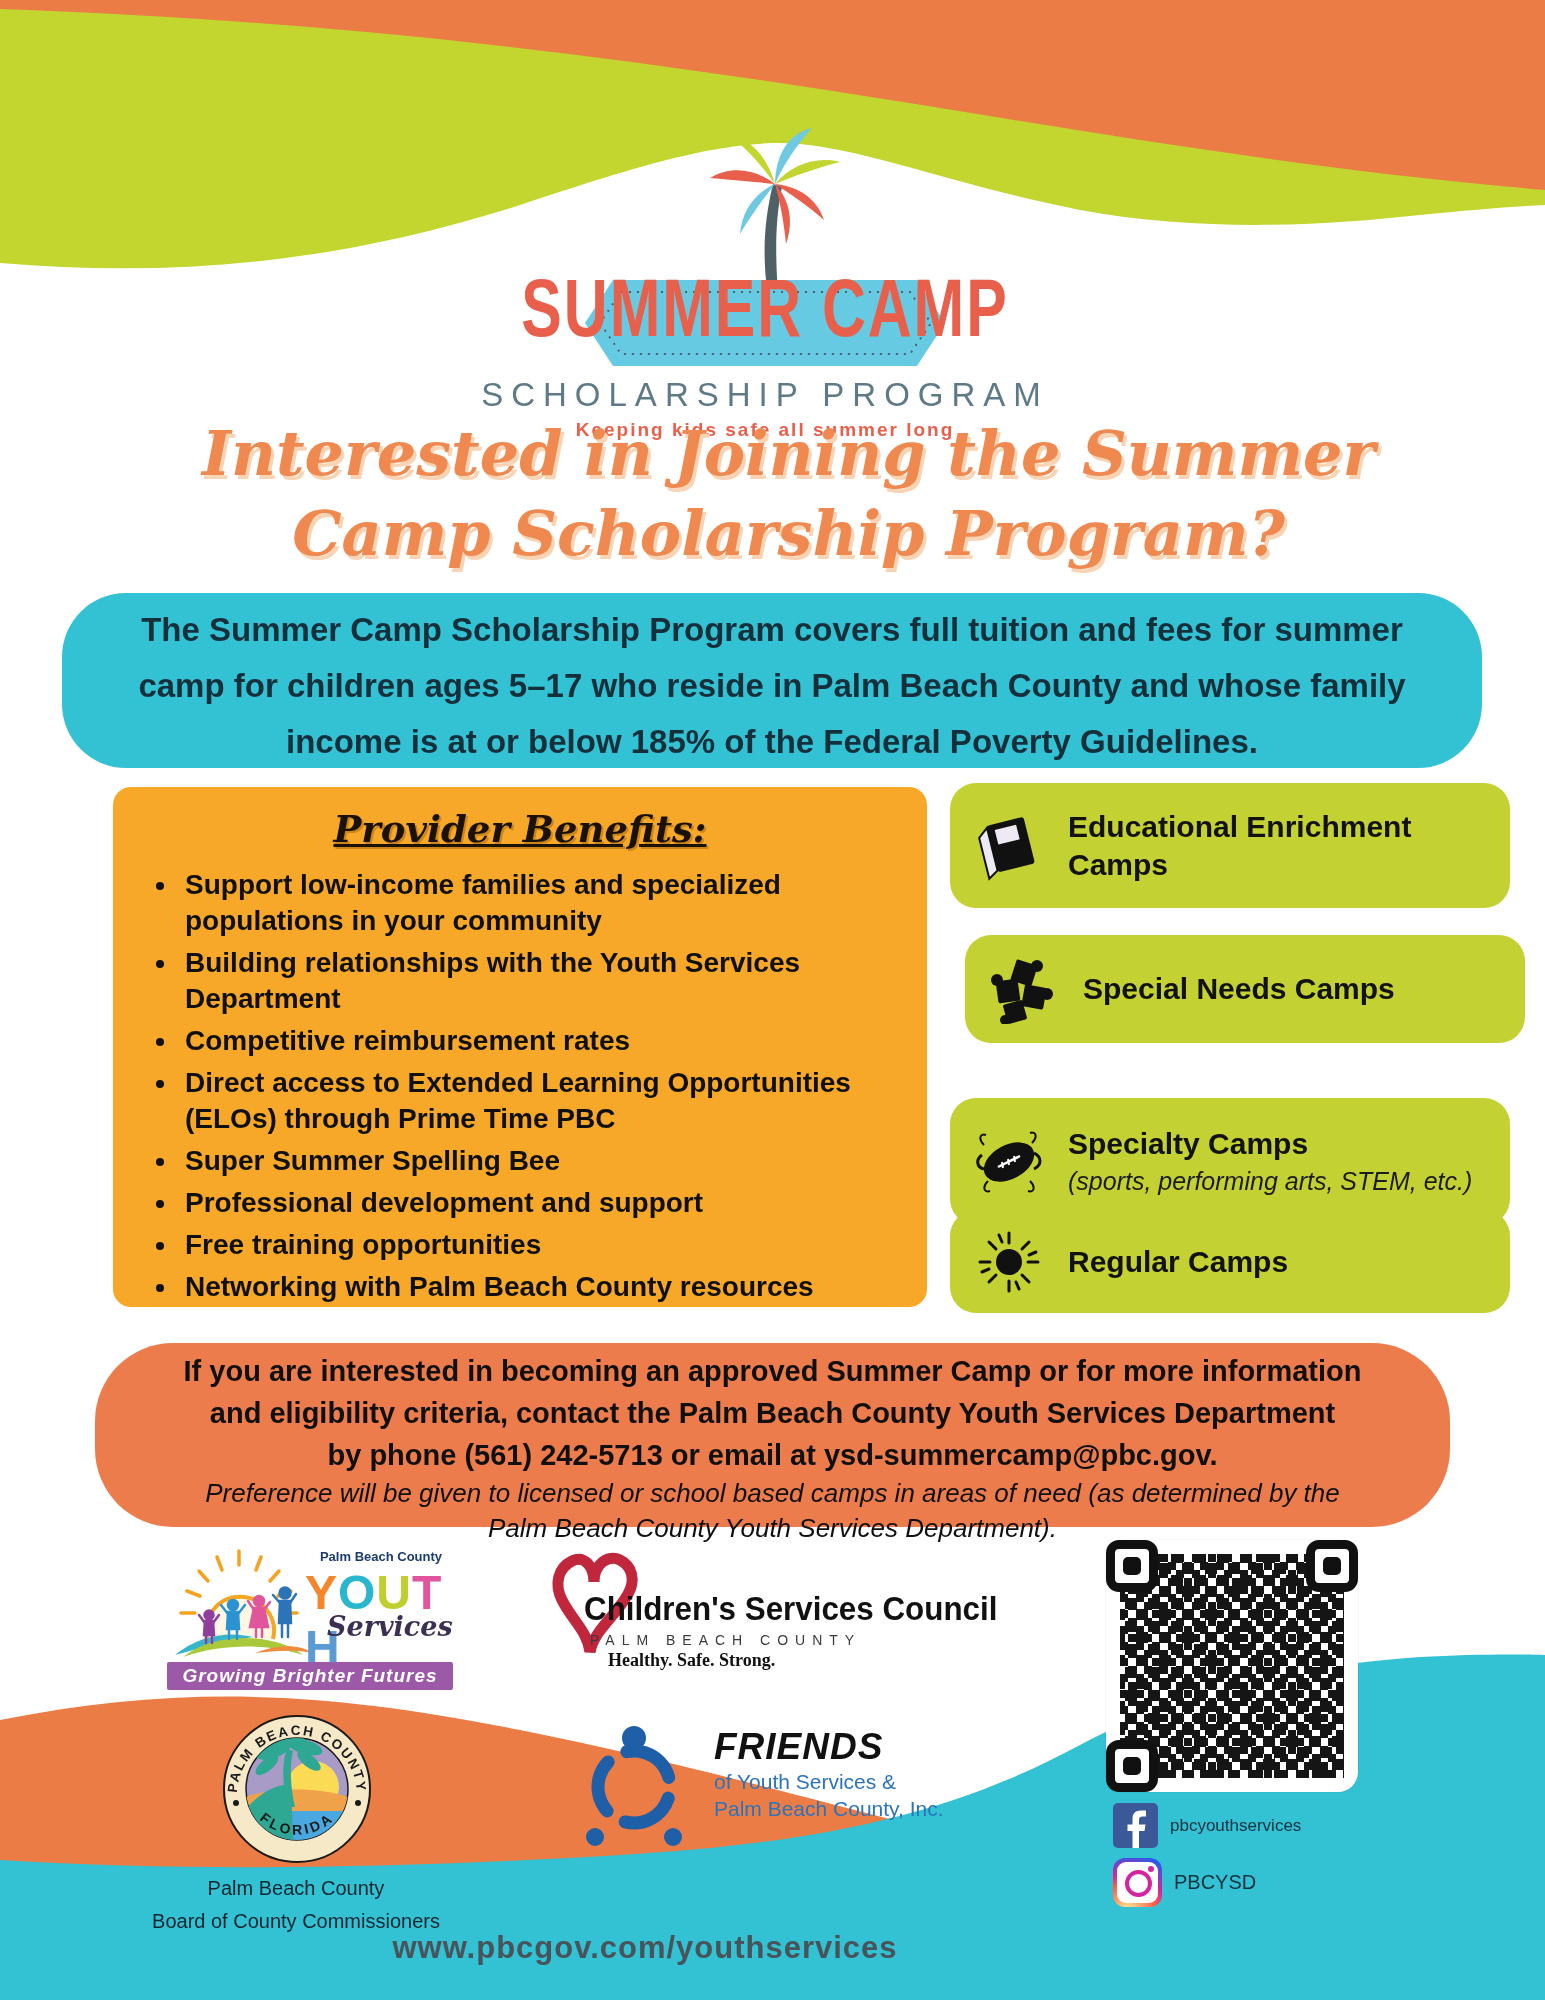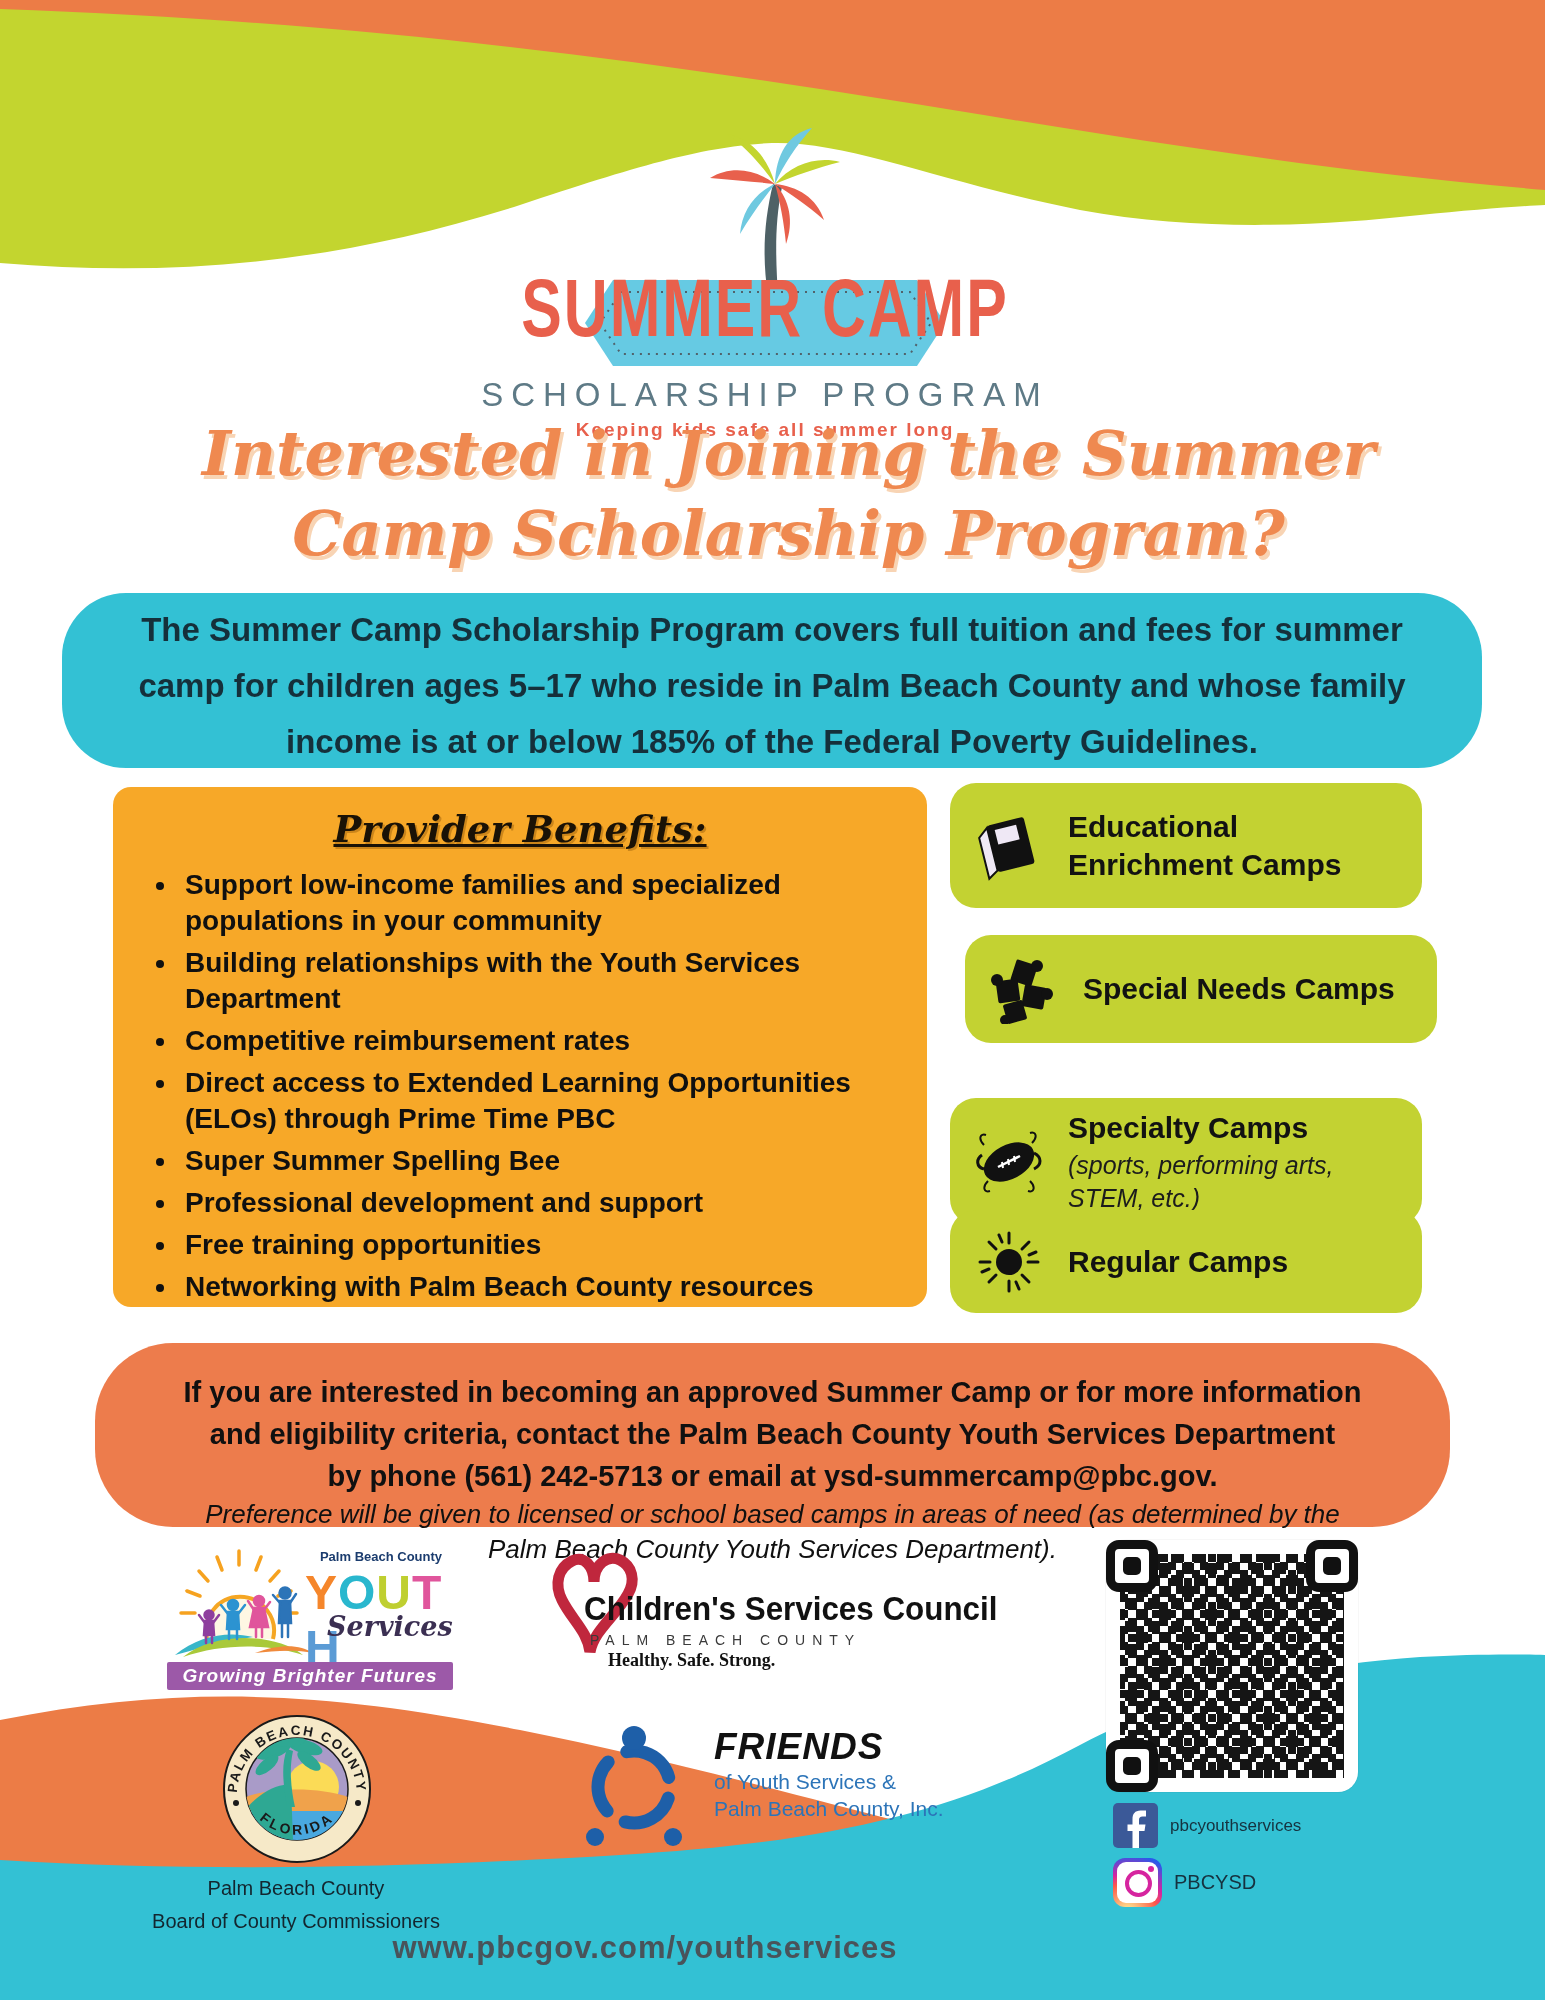--- a/index.html
+++ b/index.html
@@ -32,33 +32,33 @@
   .benefits-box{left:113px;top:787px;width:814px;height:520px;background:#F7A828;
       border-radius:18px;color:#121008;}
   .benefits-title{margin-top:20px;text-align:center;font-family:"DejaVu Serif",serif;
       font-style:italic;font-weight:700;font-size:37px;text-decoration:underline;
       color:#1A1206;text-shadow:2px 2px 0 rgba(120,70,0,.35);}
   .benefits-box ul{margin:16px 34px 0 66px;padding:0;}
   .benefits-box li{font-size:28px;font-weight:700;line-height:36px;color:#101010;
       margin-bottom:6px;padding-left:6px;}
 
   
-  .camp-box{left:950px;width:472px;background:#C3D232;border-radius:26px;
+  .camp-box{left:950px;width:560px;background:#C3D232;border-radius:26px;
       display:flex;align-items:center;}
   .camp-icon{width:118px;flex:0 0 118px;display:flex;justify-content:center;align-items:center;}
   .camp-text{flex:1;padding-right:14px;}
   .camp-label{font-size:30px;font-weight:700;line-height:38px;color:#121212;}
   .camp-note{font-size:25px;font-style:italic;line-height:33px;color:#1c1c1c;margin-top:2px;}
 
   
   .contact-box{left:95px;top:1343px;width:1355px;height:184px;background:#ED7C4C;
       border-radius:78px;text-align:center;color:#101010;}
   .contact-box .b{font-size:29px;font-weight:700;line-height:42px;}
   .contact-box .i{font-size:26px;font-style:italic;line-height:35px;}
-  .contact-box .inner{padding-top:28px;}
+  .contact-box .inner{padding-top:7px;}
 
   
   .ys-logo{left:167px;top:1543px;width:290px;height:150px;}
   .ys-county{position:absolute;left:138px;top:6px;width:152px;text-align:center;
       font-size:13px;font-weight:700;color:#1B3C6E;}
   .ys-youth{position:absolute;left:138px;top:22px;font-size:48px;font-weight:700;letter-spacing:1px;}
   .ys-youth span{display:inline-block;}
   .yl0{color:#F5862B;} .yl1{color:#29B7CE;} .yl2{color:#BFCF30;} .yl3{color:#E0559C;} .yl4{color:#5B9BD5;}
   .ys-services{position:absolute;left:160px;top:68px;font-family:"DejaVu Serif",serif;
       font-style:italic;font-weight:700;font-size:27px;color:#3B2F52;text-align:right;}

